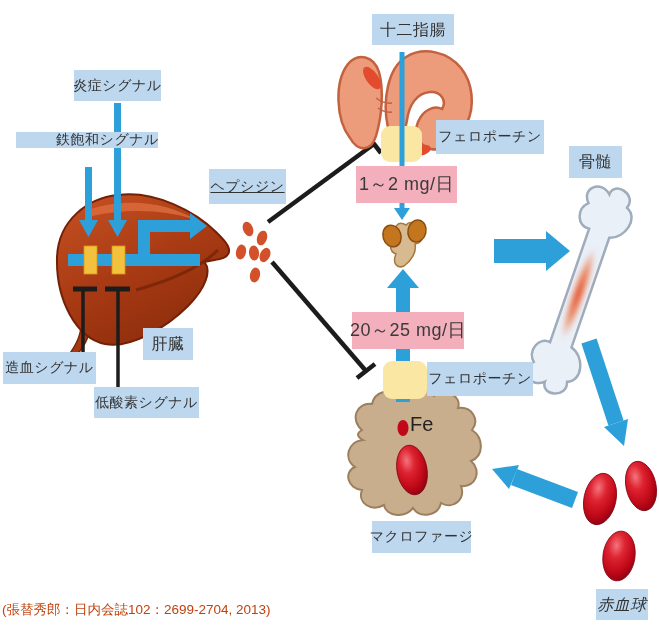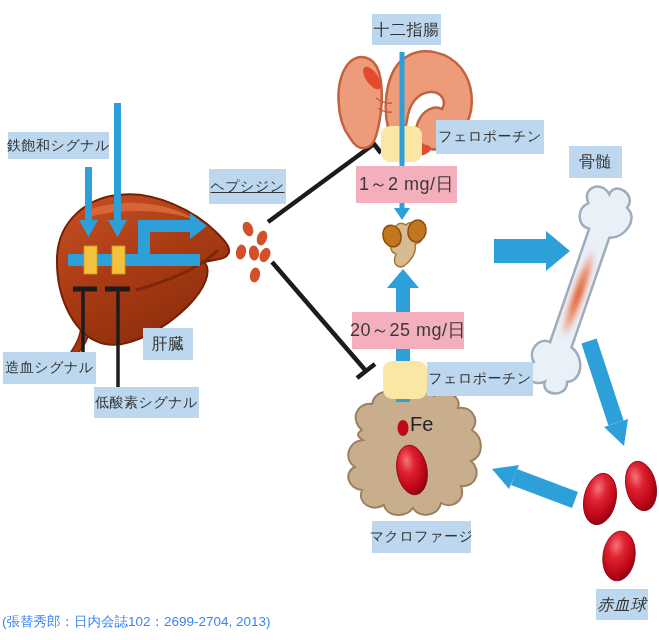--- a/index.html
+++ b/index.html
@@ -12,21 +12,21 @@
     position:absolute;display:flex;align-items:center;justify-content:center;
     background:#bcd7ee;color:#333;font-size:14px;line-height:1.1;
     white-space:nowrap;z-index:5;letter-spacing:0.5px;
   }
   .lbl.big{font-size:16px;}
   .lbl.rate{background:#f3afbc;color:#3a3a3a;font-size:18px;letter-spacing:0.5px;}
   .plain{
     position:absolute;background:transparent;color:#222;z-index:5;white-space:nowrap;
   }
   .fe{font-size:20px;color:#222;}
-  .cite{font-size:13.5px;color:#3b82f6;margin-top:12px;}
+  .cite{font-size:13.5px;color:#c2410c;}
 </style>
 </head>
 <body>
 
 <div class="stage">
 
 <svg width="659" height="640" viewBox="0 0 659 640">
   <defs>
     <linearGradient id="liverGrad" x1="0" y1="0" x2="0.55" y2="1">
       <stop offset="0" stop-color="#c85224"></stop>
@@ -173,26 +173,27 @@
     <polygon points="519,465 509,489 492,469" fill="#2da0da"></polygon>
   </g>
 
   <g>
     <ellipse cx="600" cy="499" rx="16" ry="26" transform="rotate(12 600 499)" fill="url(#rbcGrad)" stroke="#7e0010" stroke-width="0.8"></ellipse>
     <ellipse cx="641" cy="486" rx="15" ry="25" transform="rotate(-12 641 486)" fill="url(#rbcGrad)" stroke="#7e0010" stroke-width="0.8"></ellipse>
     <ellipse cx="619" cy="556" rx="16" ry="25" transform="rotate(8 619 556)" fill="url(#rbcGrad)" stroke="#7e0010" stroke-width="0.8"></ellipse>
   </g>
 </svg>
 
-
-<div class="lbl" style="left:8px;top:132px;width:101px;height:27px;">鉄飽和シグナル</div>
+<div class="lbl" style="left:74px;top:70px;width:87px;height:31px;">炎症シグナル</div>
+
+<div class="lbl" style="left:16px;top:132px;width:101px;height:16px;padding-left:41px;">鉄飽和シグナル</div>
 
 <div class="lbl" style="left:209px;top:169px;width:77px;height:35px;text-decoration:underline;">ヘプシジン</div>
 
-<div class="lbl big" style="left:372px;top:14px;width:69px;height:31px;">十二指腸</div>
+<div class="lbl big" style="left:372px;top:14px;width:82px;height:31px;">十二指腸</div>
 
 <div class="lbl" style="left:436px;top:120px;width:108px;height:34px;">フェロポーチン</div>
 
 <div class="lbl rate" style="left:356px;top:166px;width:101px;height:37px;">1～2 mg/日</div>
 
 <div class="lbl big" style="left:569px;top:146px;width:53px;height:32px;">骨髄</div>
 
 <div class="lbl rate" style="left:352px;top:312px;width:112px;height:37px;">20～25 mg/日</div>
 
 <div class="lbl" style="left:427px;top:362px;width:106px;height:34px;">フェロポーチン</div>

